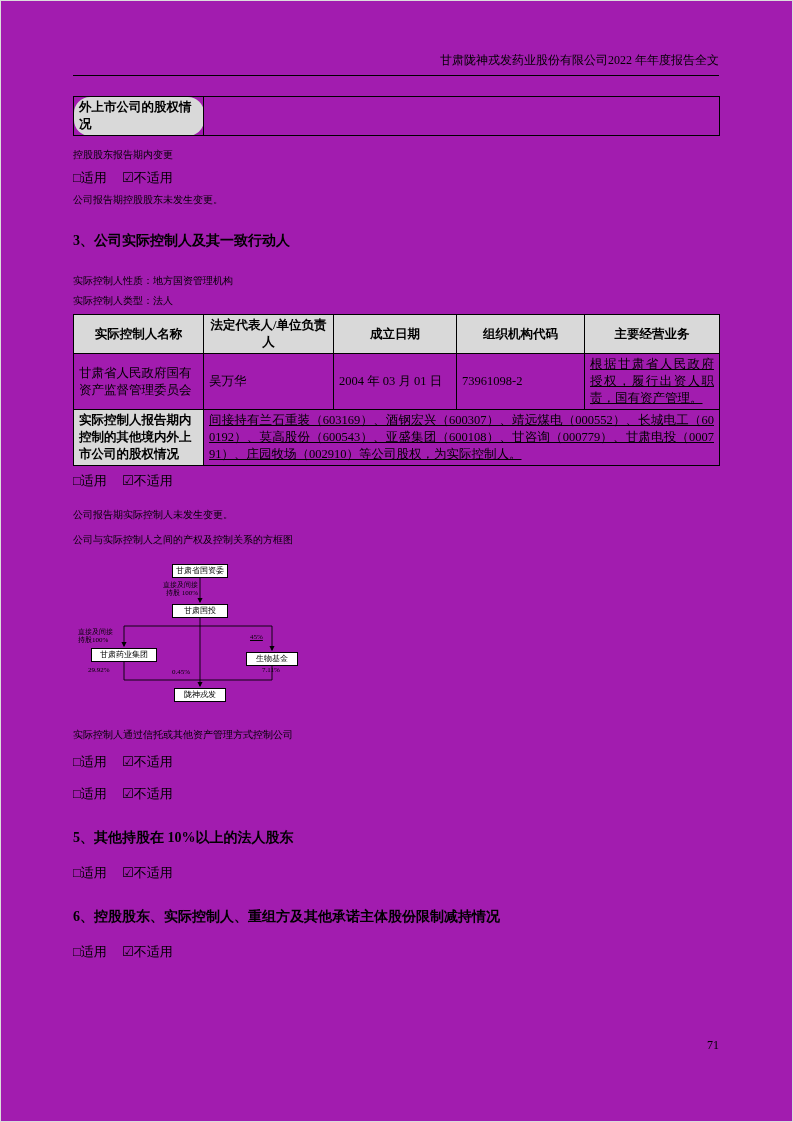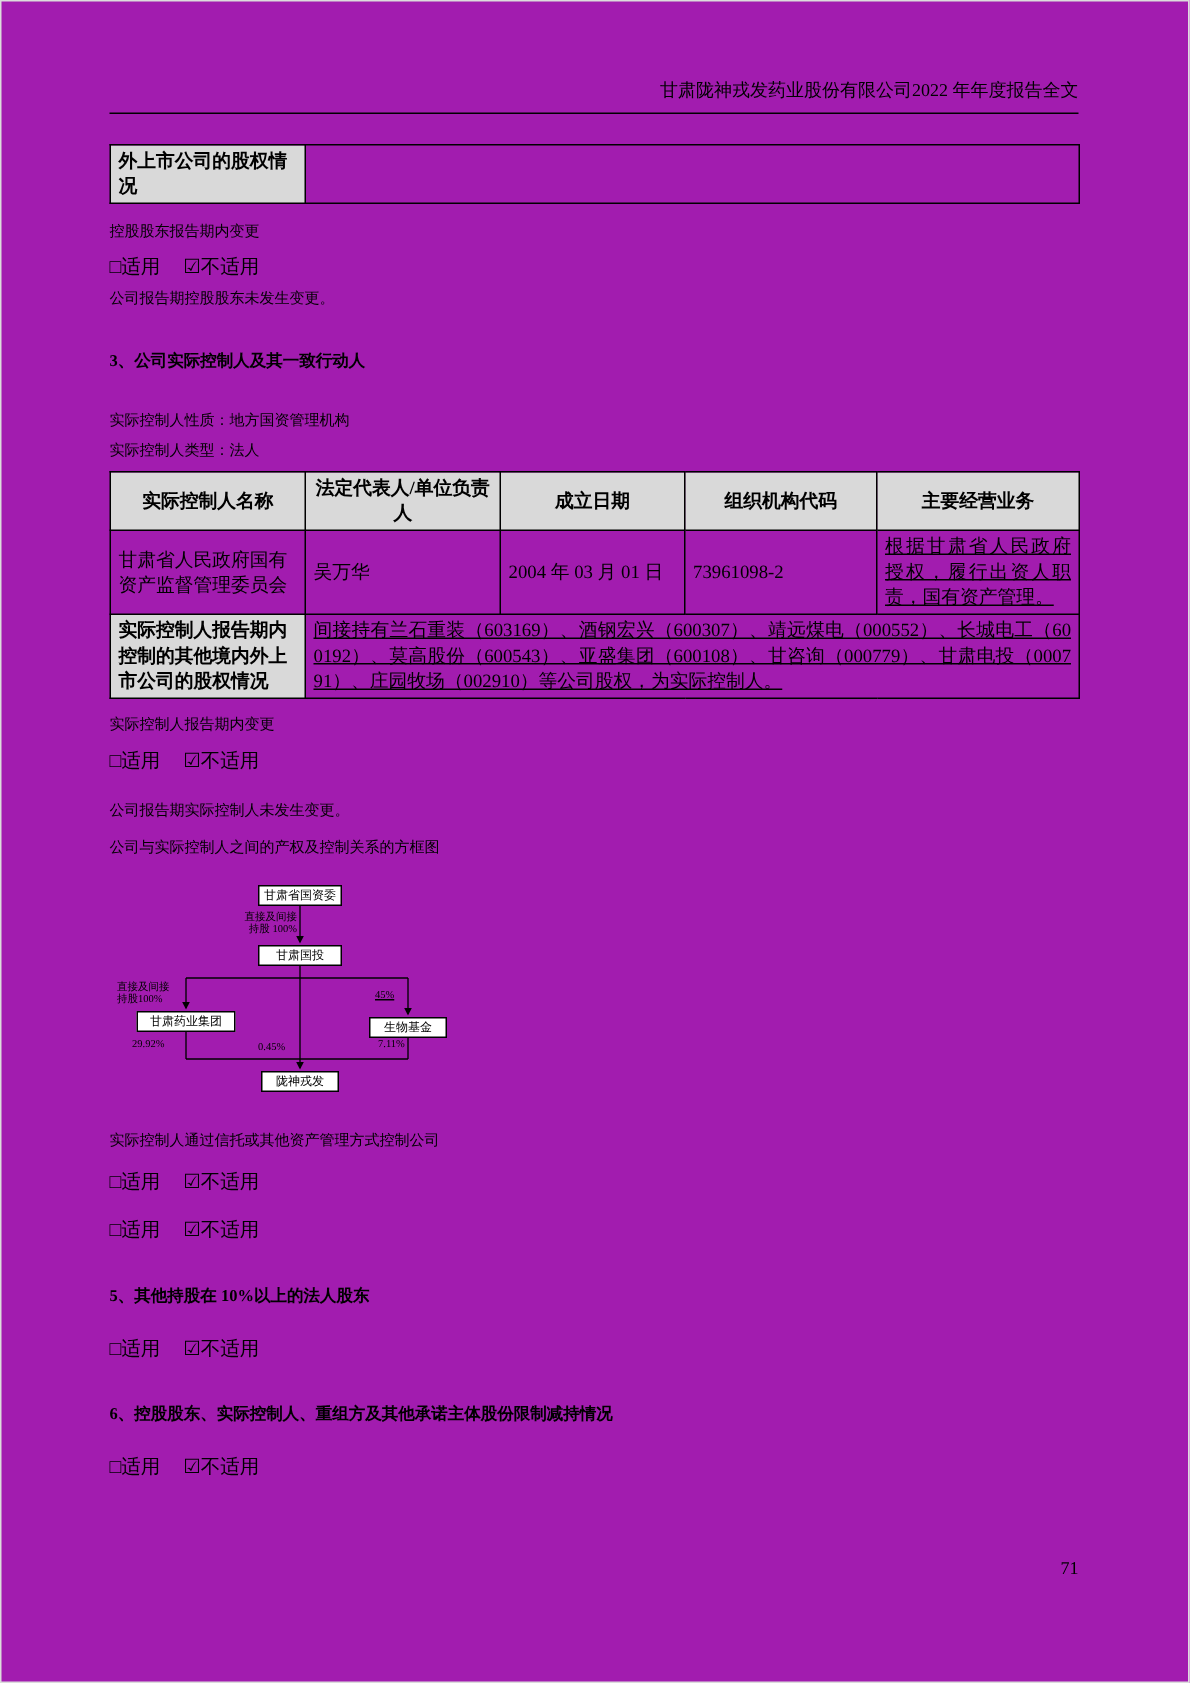--- a/index.html
+++ b/index.html
@@ -26,39 +26,39 @@
     border-bottom: 1.5px solid #000;
   }
   .content {
     position: absolute;
     top: 92px;
     left: 72px;
     width: 646px;
   }
   p { margin: 0; }
   .txt  { font-size: 10px; line-height: 17px; }
-  .heading { font-size: 11px; font-weight: bold; line-height: 18px; }
+  .heading { font-size: 14px; font-weight: bold; line-height: 18px; }
   .opts { font-size: 13px; line-height: 17px; }
   .opts .cb { margin-right: 12px; font-family: "Liberation Serif", "DejaVu Sans", serif; }
   table.doc { border-collapse: collapse; width: 646px; table-layout: fixed; }
   table.doc td {
     border: 1px solid #000;
     font-size: 12.5px;
     line-height: 17px;
     padding: 2px 5px;
     vertical-align: middle;
     word-break: break-all;
   }
   .shaded { background: #d9d9d9; font-weight: bold; }
   tr.thead td { background: #d9d9d9; font-weight: bold; text-align: center; height: 34px; }
   tr.r1 td { height: 52px; }
   tr.r2 td { height: 54px; }
   td.justify { text-align: justify; text-decoration: underline; }
   .frag { margin-top: 3px; }
-  .frag td { height: 38px; }
+  .frag td { height: 38px; border-radius: 16px; }
   .b1 { margin-top: 10px; }
   .b2 { margin-top: 6px; }
   .b3 { margin-top: 5px; }
   .h3m { margin-top: 24px; }
   .naturem { margin-top: 22px; }
   .typem { margin-top: 3px; }
   .tablem { margin-top: 5px; }
   .changem { margin-top: 9px; }
   .notem { margin-top: 17px; }
   .captionm { margin-top: 8px; }
@@ -160,21 +160,20 @@
         <td>73961098-2</td>
         <td class="justify">根据甘肃省人民政府授权，履行出资人职责，国有资产管理。</td>
       </tr>
       <tr class="r2">
         <td class="shaded">实际控制人报告期内控制的其他境内外上市公司的股权情况</td>
         <td colspan="4" class="justify">间接持有兰石重装（603169）、酒钢宏兴（600307）、靖远煤电（000552）、长城电工（600192）、莫高股份（600543）、亚盛集团（600108）、甘咨询（000779）、甘肃电投（000791）、庄园牧场（002910）等公司股权，为实际控制人。</td>
       </tr>
     </tbody>
       </table>
 
-    <p class="txt changem">实际控制人报告期内变更</p>
 
     <p class="opts b2">
       <span class="cb">□适用</span>
       <span class="cb">☑不适用</span>
     </p>
 
     <p class="txt notem">公司报告期实际控制人未发生变更。</p>
 
     <p class="txt captionm">公司与实际控制人之间的产权及控制关系的方框图</p>
 
@@ -203,21 +202,21 @@
       <div class="dbox" style="left:96px; top:42px; width:56px;">甘肃国投</div>
       <div class="dlabel" style="left:2px; top:66px; width:44px;">
         <div>直接及间接</div>
         <div>持股100%</div>
       </div>
       <div class="dlabel" style="left:174px; top:71px;text-decoration:underline;">45%</div>
       <div class="dbox" style="left:15px; top:86px; width:66px;">甘肃药业集团</div>
       <div class="dbox" style="left:170px; top:90px; width:52px;">生物基金</div>
       <div class="dlabel" style="left:12px; top:104px;">29.92%</div>
       <div class="dlabel" style="left:96px; top:106px;">0.45%</div>
-      <div class="dlabel" style="left:176px; top:104px;text-align:center;">7.11%</div>
+      <div class="dlabel" style="left:186px; top:104px;text-align:center;">7.11%</div>
       <div class="dbox" style="left:98px; top:126px; width:52px;">陇神戎发</div>
     </div>
 
     <p class="txt trustm">实际控制人通过信托或其他资产管理方式控制公司</p>
 
     <p class="opts trustoptsm">
       <span class="cb">□适用</span>
       <span class="cb">☑不适用</span>
     </p>
 

